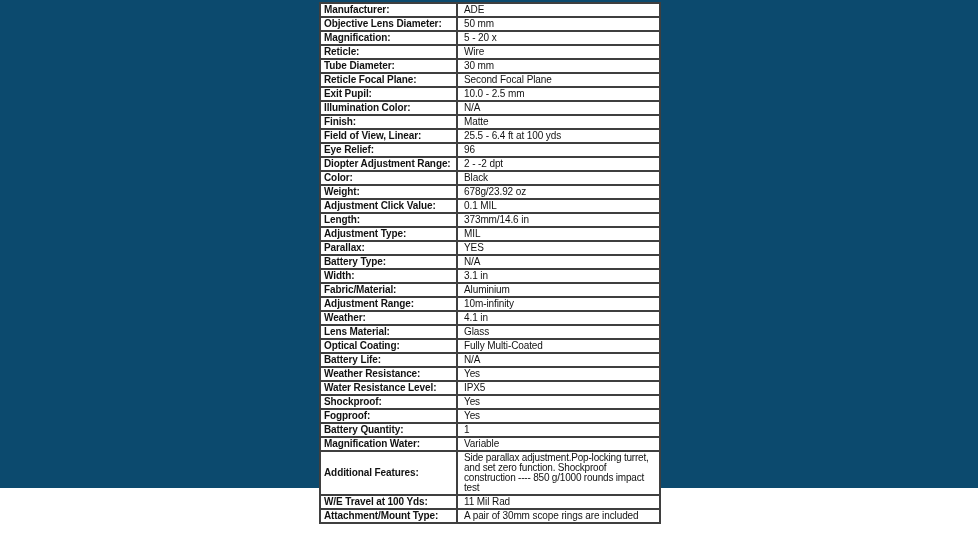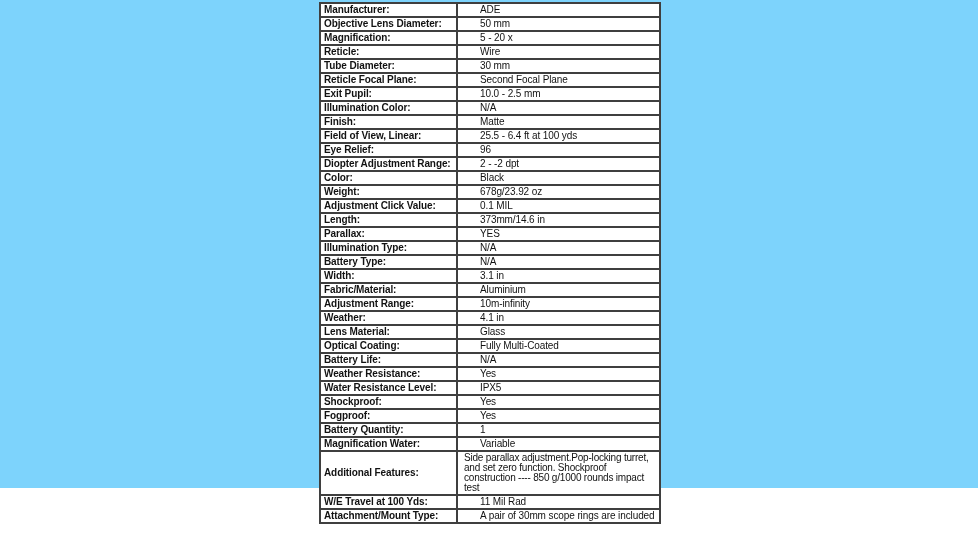--- a/index.html
+++ b/index.html
@@ -8,21 +8,21 @@
     width: 978px;
     height: 550px;
     background: #ffffff;
     overflow: hidden;
     font-family: "Liberation Sans", "DejaVu Sans", sans-serif;
   }
   .page {
     position: relative;
     width: 978px;
     height: 488px;
-    background: #7dd3fc;
+    background: #0c4a6e;
   }
   table.spec-table {
     position: absolute;
     left: 319px;
     top: 2px;
     width: 340px;
     border-collapse: collapse;
     table-layout: fixed;
     background: #ffffff;
   }
@@ -40,21 +40,21 @@
     line-height: 12px;
     height: 12px;
     padding: 0 2px 0 3px;
     white-space: nowrap;
     letter-spacing: -0.1px;
   }
   td.value {
     font-size: 10px;
     line-height: 12px;
     height: 12px;
-    padding: 0 3px 0 22px;
+    padding: 0 3px 0 6px;
     white-space: nowrap;
     letter-spacing: -0.1px;
   }
   tr.tall td.label { height: auto; }
   tr.tall td.value {
     white-space: normal;
     line-height: 10px;
     height: auto;
     padding: 1px 3px 1px 6px;
     letter-spacing: -0.2px;
@@ -128,26 +128,26 @@
         </tr>
       <tr>
           <td class="label">Adjustment Click Value:</td>
           <td class="value">0.1 MIL</td>
         </tr>
       <tr>
           <td class="label">Length:</td>
           <td class="value">373mm/14.6 in</td>
         </tr>
       <tr>
+          <td class="label">Adjustment Type:</td>
+          <td class="value">MIL</td>
+        </tr>
+      <tr>
           <td class="label">Parallax:</td>
           <td class="value">YES</td>
-        </tr>
-      <tr>
-          <td class="label">Illumination Type:</td>
-          <td class="value">N/A</td>
         </tr>
       <tr>
           <td class="label">Battery Type:</td>
           <td class="value">N/A</td>
         </tr>
       <tr>
           <td class="label">Width:</td>
           <td class="value">3.1 in</td>
         </tr>
       <tr>

